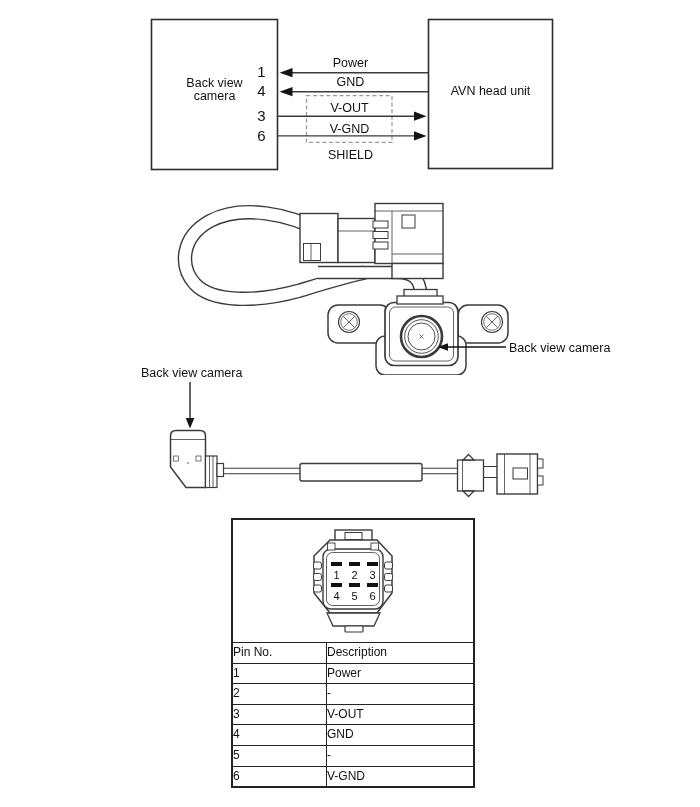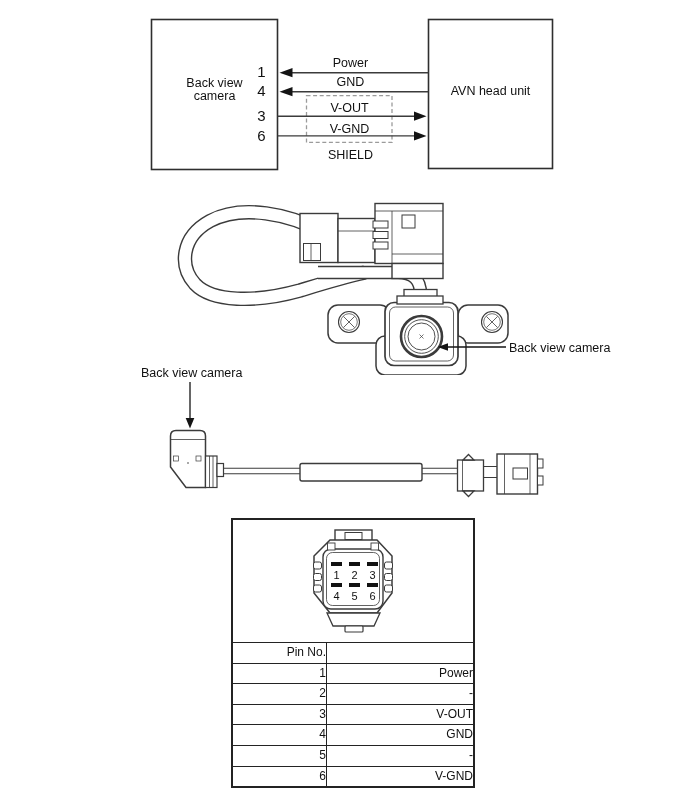--- a/index.html
+++ b/index.html
@@ -14,21 +14,21 @@
   
   .pin-table{
     position:absolute;left:231px;top:518px;width:244px;
     border:2px solid #232323;box-sizing:border-box;background:#fff;
   }
   .conn-cell{
     height:122px;border-bottom:1.8px solid #232323;
     display:flex;align-items:center;justify-content:center;
   }
   .conn-cell svg{position:static;}
-  .t-row{display:flex;height:19.6px;line-height:19.6px;font-size:12px;text-align:right;}
+  .t-row{display:flex;height:19.6px;line-height:19.6px;font-size:12px;text-align:left;}
   .t-row + .t-row{border-top:1.5px solid #232323;}
   .t-row .c1{width:93px;border-right:1.5px solid #232323;}
   .t-row .c2{flex:1;}
 </style>
 </head>
 <body>
 
 <div class="canvas">
 
   <svg style="top:0" width="700" height="190" viewBox="0 0 700 190">
@@ -231,20 +231,21 @@
           <text x="41.5" y="50" font-size="11" text-anchor="middle">2</text>
           <text x="59.5" y="50" font-size="11" text-anchor="middle">3</text>
           <text x="23.5" y="70.5" font-size="11" text-anchor="middle">4</text>
           <text x="41.5" y="70.5" font-size="11" text-anchor="middle">5</text>
           <text x="59.5" y="70.5" font-size="11" text-anchor="middle">6</text>
         </g>
       </svg>
     </div>
     <div class="t-row">
       <div class="c1">Pin No.</div>
+      <div class="c2">Description</div>
     </div>
     <div class="t-row">
       <div class="c1">1</div>
       <div class="c2">Power</div>
     </div>
     <div class="t-row">
       <div class="c1">2</div>
       <div class="c2">-</div>
     </div>
     <div class="t-row">

